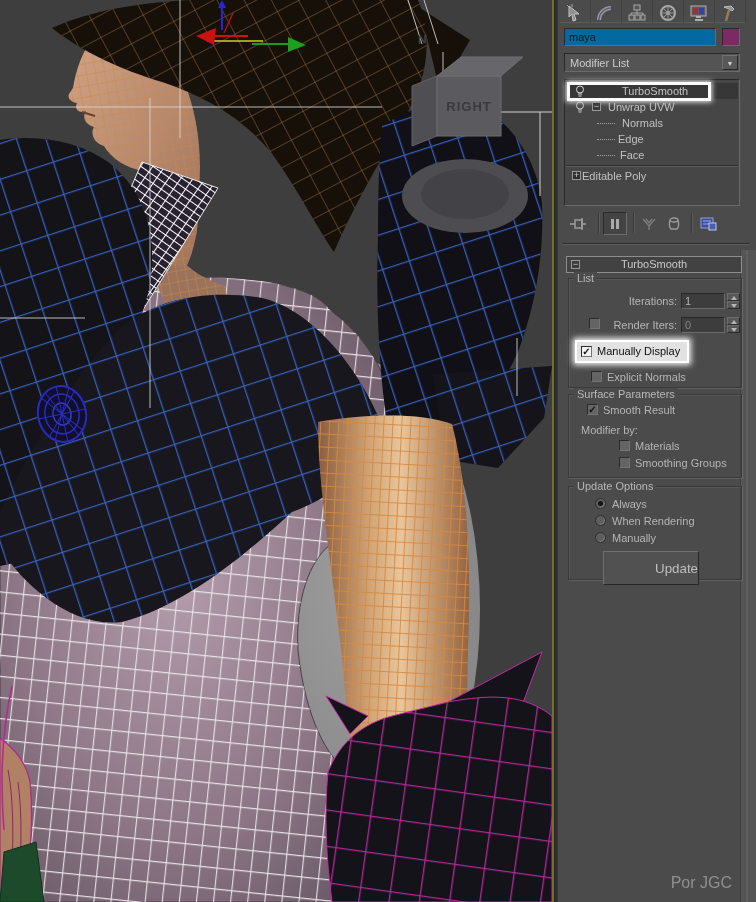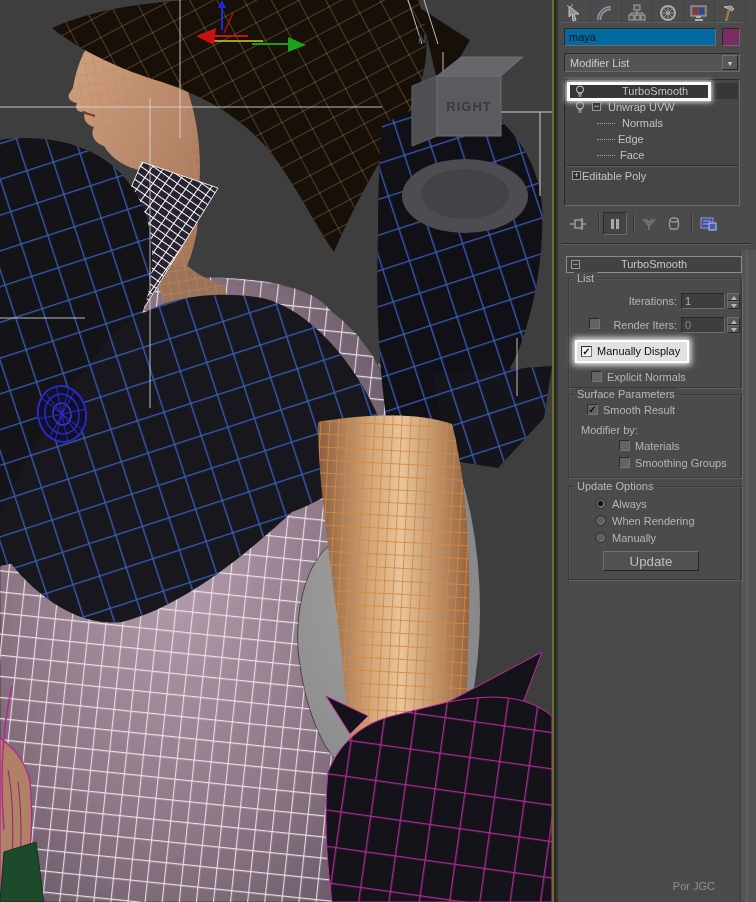--- a/index.html
+++ b/index.html
@@ -64,21 +64,21 @@
   .cb { position:absolute; width:11px; height:11px; background:#646464; border-top:1px solid #2a2a2a; border-left:1px solid #2a2a2a; border-bottom:1px solid #747474; border-right:1px solid #747474; color:#101010; font-size:10px; line-height:9px; text-align:center; font-weight:bold; }
   .cb.light { background:#f2f2f2; }
   .radio { position:absolute; width:11px; height:11px; border-radius:50%; background:#5e5e5e; border:1px solid #2c2c2c; box-shadow:inset -1px -1px 0 #7a7a7a; }
   .radio.on::after { content:""; position:absolute; left:2px; top:2px; width:5px; height:5px; border-radius:50%; background:#141414; }
   .rlabel { position:absolute; white-space:nowrap; }
 
   .isoline-hl { position:absolute; background:#e2e2e2; border:2px solid #fff; box-shadow:0 0 6px 2px rgba(255,255,255,.95); color:#0c0c0c; }
 
   .updatebtn { position:absolute; background:#515151; color:#bfbfbf; text-align:center; }
 
-  .watermark { position:absolute; right:41px; bottom:10px; color:#909090; font-size:11px; }
+  .watermark { position:absolute; right:24px; bottom:10px; color:#909090; font-size:16px; }
 </style>
 </head>
 <body>
 
 <div class="stage">
 
   <div class="viewport">
   <svg width="552" height="902" viewBox="0 0 552 902">
     <defs>
       <radialGradient id="gDress" cx="45%" cy="48%" r="75%">
@@ -419,18 +419,18 @@
     </div>
 
     <div class="grp" style="left:10px; top:486px; width:174px; height:94px;">
       <span class="legend">Update Options</span>
       <span class="radio on" style="left:26px; top:11px;"></span>
       <span class="rlabel" style="left:43px; top:11px;">Always</span>
       <span class="radio" style="left:26px; top:28px;"></span>
       <span class="rlabel" style="left:43px; top:28px;">When Rendering</span>
       <span class="radio" style="left:26px; top:45px;"></span>
       <span class="rlabel" style="left:43px; top:45px;">Manually</span>
-      <button class="updatebtn raised" style="left:34px; top:64px; width:96px; height:20px;">Update</button>
+      <button class="updatebtn raised" style="left:34px; top:64px; width:96px; height:34px;text-align:right;">Update</button>
     </div>
 
     <span class="watermark">Por JGC</span>
   </div>
 </div>
 
 </body></html>

